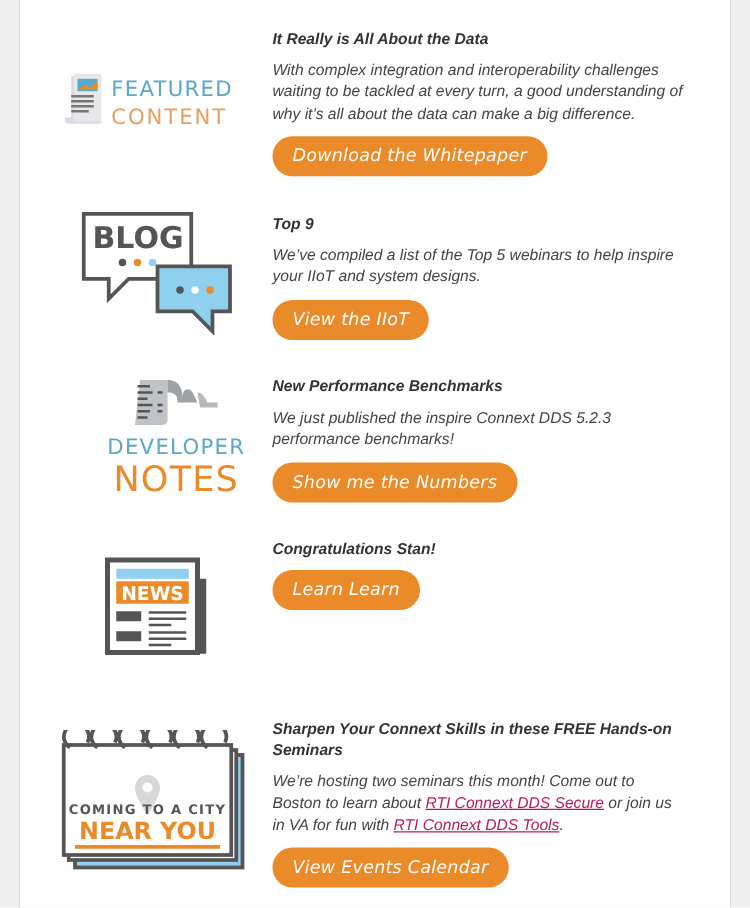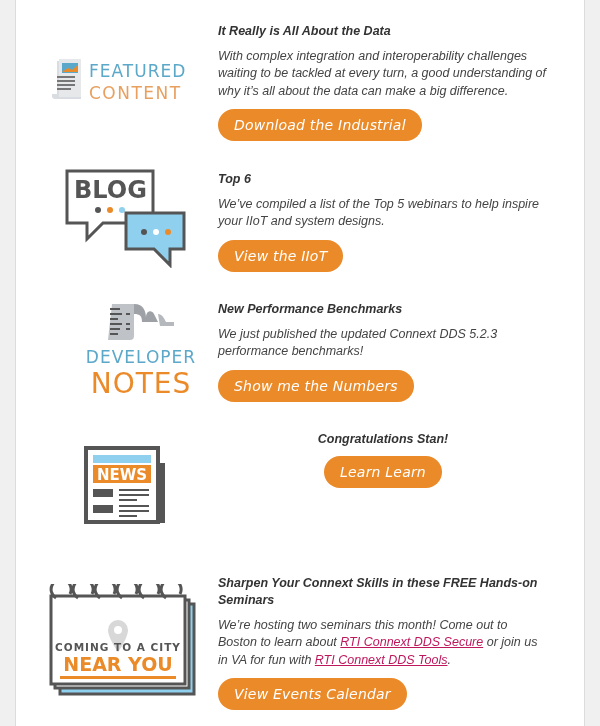--- a/index.html
+++ b/index.html
@@ -43,40 +43,40 @@
         <rect x="6" y="25" width="18" height="2" fill="#777"></rect>
         <rect x="6" y="29" width="18" height="2" fill="#777"></rect>
         <rect x="6" y="33" width="14" height="2" fill="#777"></rect>
         <text x="38" y="22" font-family="DejaVu Sans, sans-serif" font-size="17" letter-spacing="1" fill="#5ba8c9">FEATURED</text>
         <text x="38" y="44" font-family="DejaVu Sans, sans-serif" font-size="17" letter-spacing="1.5" fill="#e8a060">CONTENT</text>
       </svg>
     </div>
     <div class="text-cell" style="top:3px;">
       <div class="title">It Really is All About the Data</div>
       <div class="body">With complex integration and interoperability challenges waiting to be tackled at every turn, a good understanding of why it’s all about the data can make a big difference.</div>
-      <span class="btn">Download the Industrial</span>
+      <span class="btn">Download the Whitepaper</span>
     </div>
   </div>
 
   <div class="row" style="top:168px;height:110px;">
     <div class="icon-cell" style="top:0;height:100px;">
       <svg width="124" height="100" viewBox="0 0 124 100">
         <path d="M3 3 h86 v52 h-50 l-16 16 v-16 h-20 z" fill="#fff" stroke="#555" stroke-width="3"></path>
         <text x="10" y="30" font-family="DejaVu Sans, sans-serif" font-weight="bold" font-size="24" fill="#555">BLOG</text>
         <circle cx="34" cy="42" r="3" fill="#555"></circle>
         <circle cx="46" cy="42" r="3" fill="#eb8a28"></circle>
         <circle cx="58" cy="42" r="3" fill="#8fd0ef"></circle>
         <path d="M62 45 h58 v36 h-14 v16 l-16 -16 h-28 z" fill="#8fd0ef" stroke="#555" stroke-width="3"></path>
         <circle cx="80" cy="64" r="3" fill="#555"></circle>
         <circle cx="92" cy="64" r="3" fill="#fff"></circle>
         <circle cx="104" cy="64" r="3" fill="#eb8a28"></circle>
       </svg>
     </div>
     <div class="text-cell" style="top:3px;">
-      <div class="title">Top 6</div>
+      <div class="title">Top 9</div>
       <div class="body">We’ve compiled a list of the Top 5 webinars to help inspire your IIoT and system designs.</div>
       <span class="btn">View the IIoT</span>
     </div>
   </div>
 
   <div class="row" style="top:298px;height:110px;">
     <div class="icon-cell" style="top:0;height:100px;justify-content:flex-end;">
       <svg width="130" height="96" viewBox="0 0 130 96">
         <path d="M36 4 h22 v32 a4 4 0 0 1 -4 4 h-22 z" fill="#bfc2c6"></path>
         <path d="M58 4 c10 0 12 8 12 14 c0 -8 6 -8 8 -4 l4 8 h-16 c0 -6 -2 -8 -8 -8 z" fill="#9ea2a6"></path>
@@ -89,21 +89,21 @@
         <rect x="34" y="33" width="8" height="2" fill="#555"></rect>
         <rect x="50" y="13" width="4" height="2" fill="#555"></rect>
         <rect x="50" y="23" width="4" height="2" fill="#555"></rect>
         <rect x="50" y="28" width="4" height="2" fill="#555"></rect>
         <text x="65" y="63" text-anchor="middle" font-family="DejaVu Sans, sans-serif" font-size="17" letter-spacing="1" fill="#5ba8c9">DEVELOPER</text>
         <text x="65" y="93" text-anchor="middle" font-family="DejaVu Sans, sans-serif" font-size="28" letter-spacing="1" fill="#eb8a28">NOTES</text>
       </svg>
     </div>
     <div class="text-cell" style="top:3px;">
       <div class="title">New Performance Benchmarks</div>
-      <div class="body">We just published the updated Connext DDS 5.2.3 performance benchmarks!</div>
+      <div class="body">We just published the inspire Connext DDS 5.2.3 performance benchmarks!</div>
       <span class="btn">Show me the Numbers</span>
     </div>
   </div>
 
   <div class="row" style="top:428px;height:130px;">
     <div class="icon-cell" style="top:15px;height:85px;text-decoration:underline;">
       <svg width="86" height="82" viewBox="0 0 86 82">
         <rect x="72" y="18" width="10" height="60" fill="#555"></rect>
         <rect x="3" y="3" width="72" height="74" fill="#fff" stroke="#555" stroke-width="4"></rect>
         <rect x="10" y="10" width="58" height="8" fill="#8fd0ef"></rect>
@@ -112,21 +112,21 @@
         <rect x="10" y="44" width="20" height="8" fill="#555"></rect>
         <rect x="36" y="44" width="30" height="2" fill="#555"></rect>
         <rect x="36" y="49" width="30" height="2" fill="#555"></rect>
         <rect x="36" y="54" width="18" height="2" fill="#555"></rect>
         <rect x="10" y="60" width="20" height="8" fill="#555"></rect>
         <rect x="36" y="60" width="30" height="2" fill="#555"></rect>
         <rect x="36" y="65" width="30" height="2" fill="#555"></rect>
         <rect x="36" y="70" width="18" height="2" fill="#555"></rect>
       </svg>
     </div>
-    <div class="text-cell" style="top:3px;text-align:center;">
+    <div class="text-cell" style="top:3px;">
       <div class="title">Congratulations Stan!</div>
       <span class="btn">Learn Learn</span>
     </div>
   </div>
 
   <div class="row" style="top:574px;height:150px;">
     <div class="icon-cell" style="left:22px;top:8px;width:170px;height:115px;">
       <svg width="150" height="112" viewBox="0 0 150 112">
         <rect x="12" y="20" width="134" height="90" fill="#8fd0ef" stroke="#555" stroke-width="3"></rect>
         <rect x="7" y="16" width="134" height="88" fill="#fff" stroke="#555" stroke-width="3"></rect>

